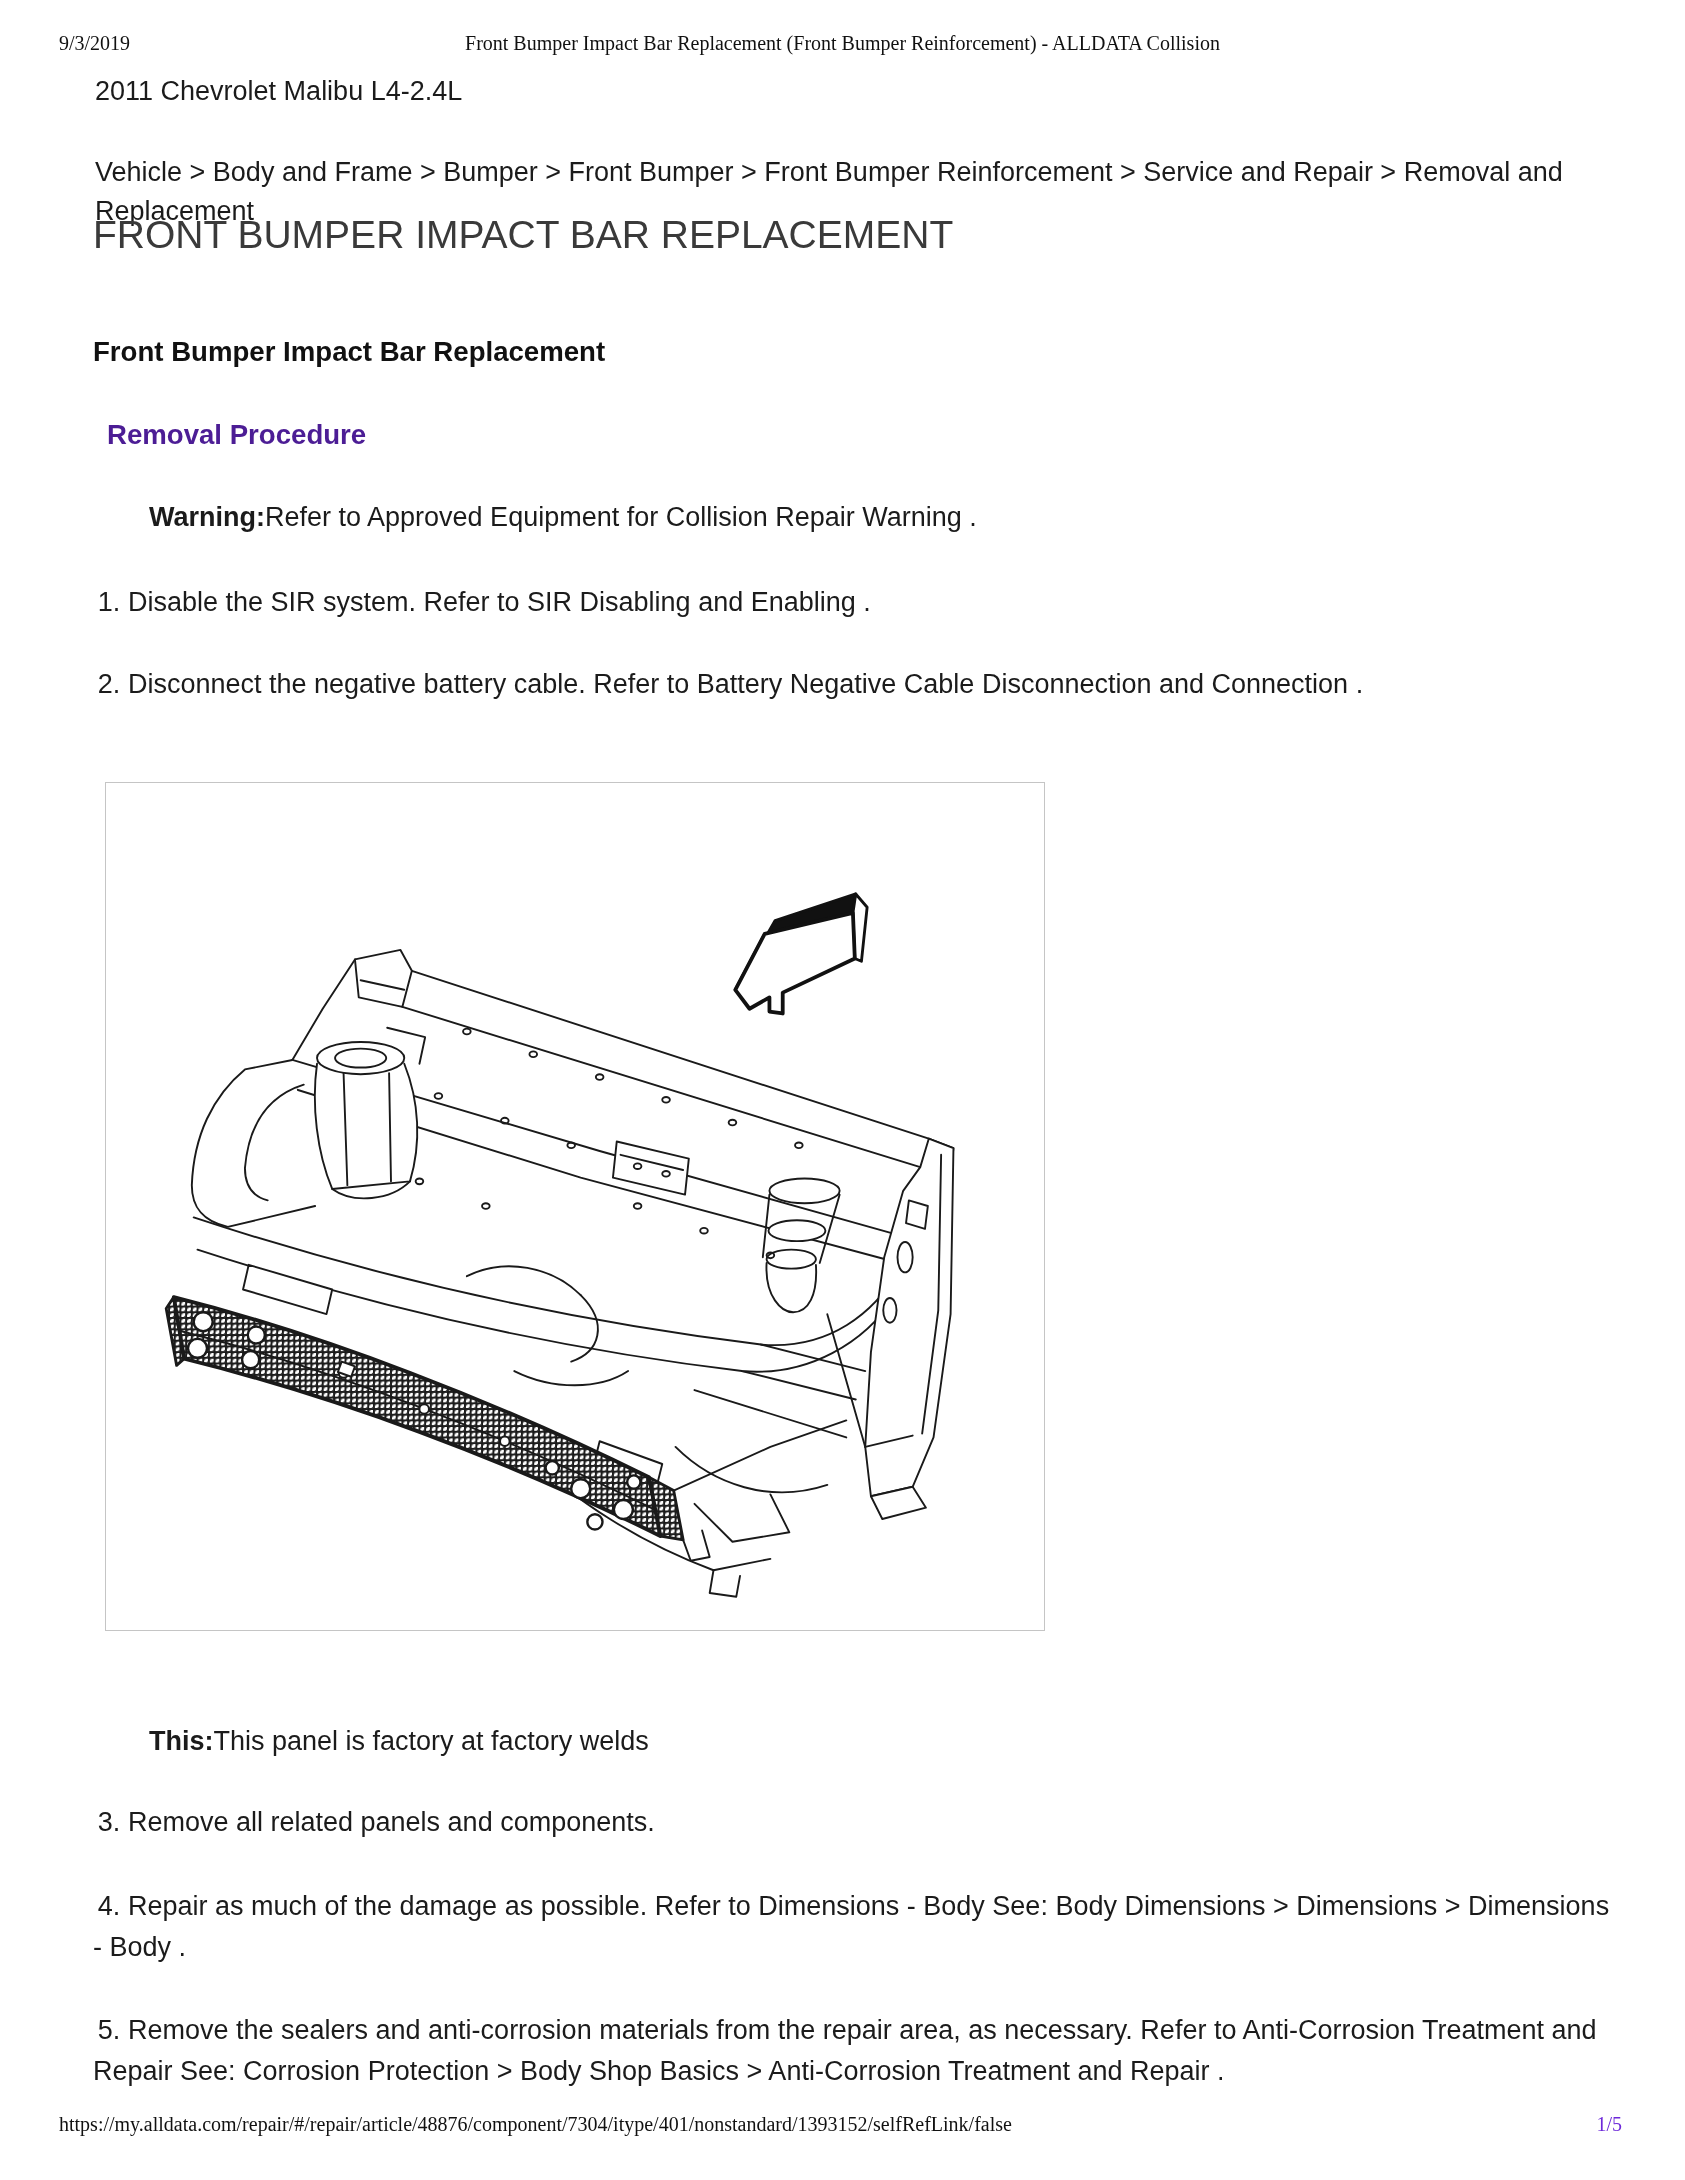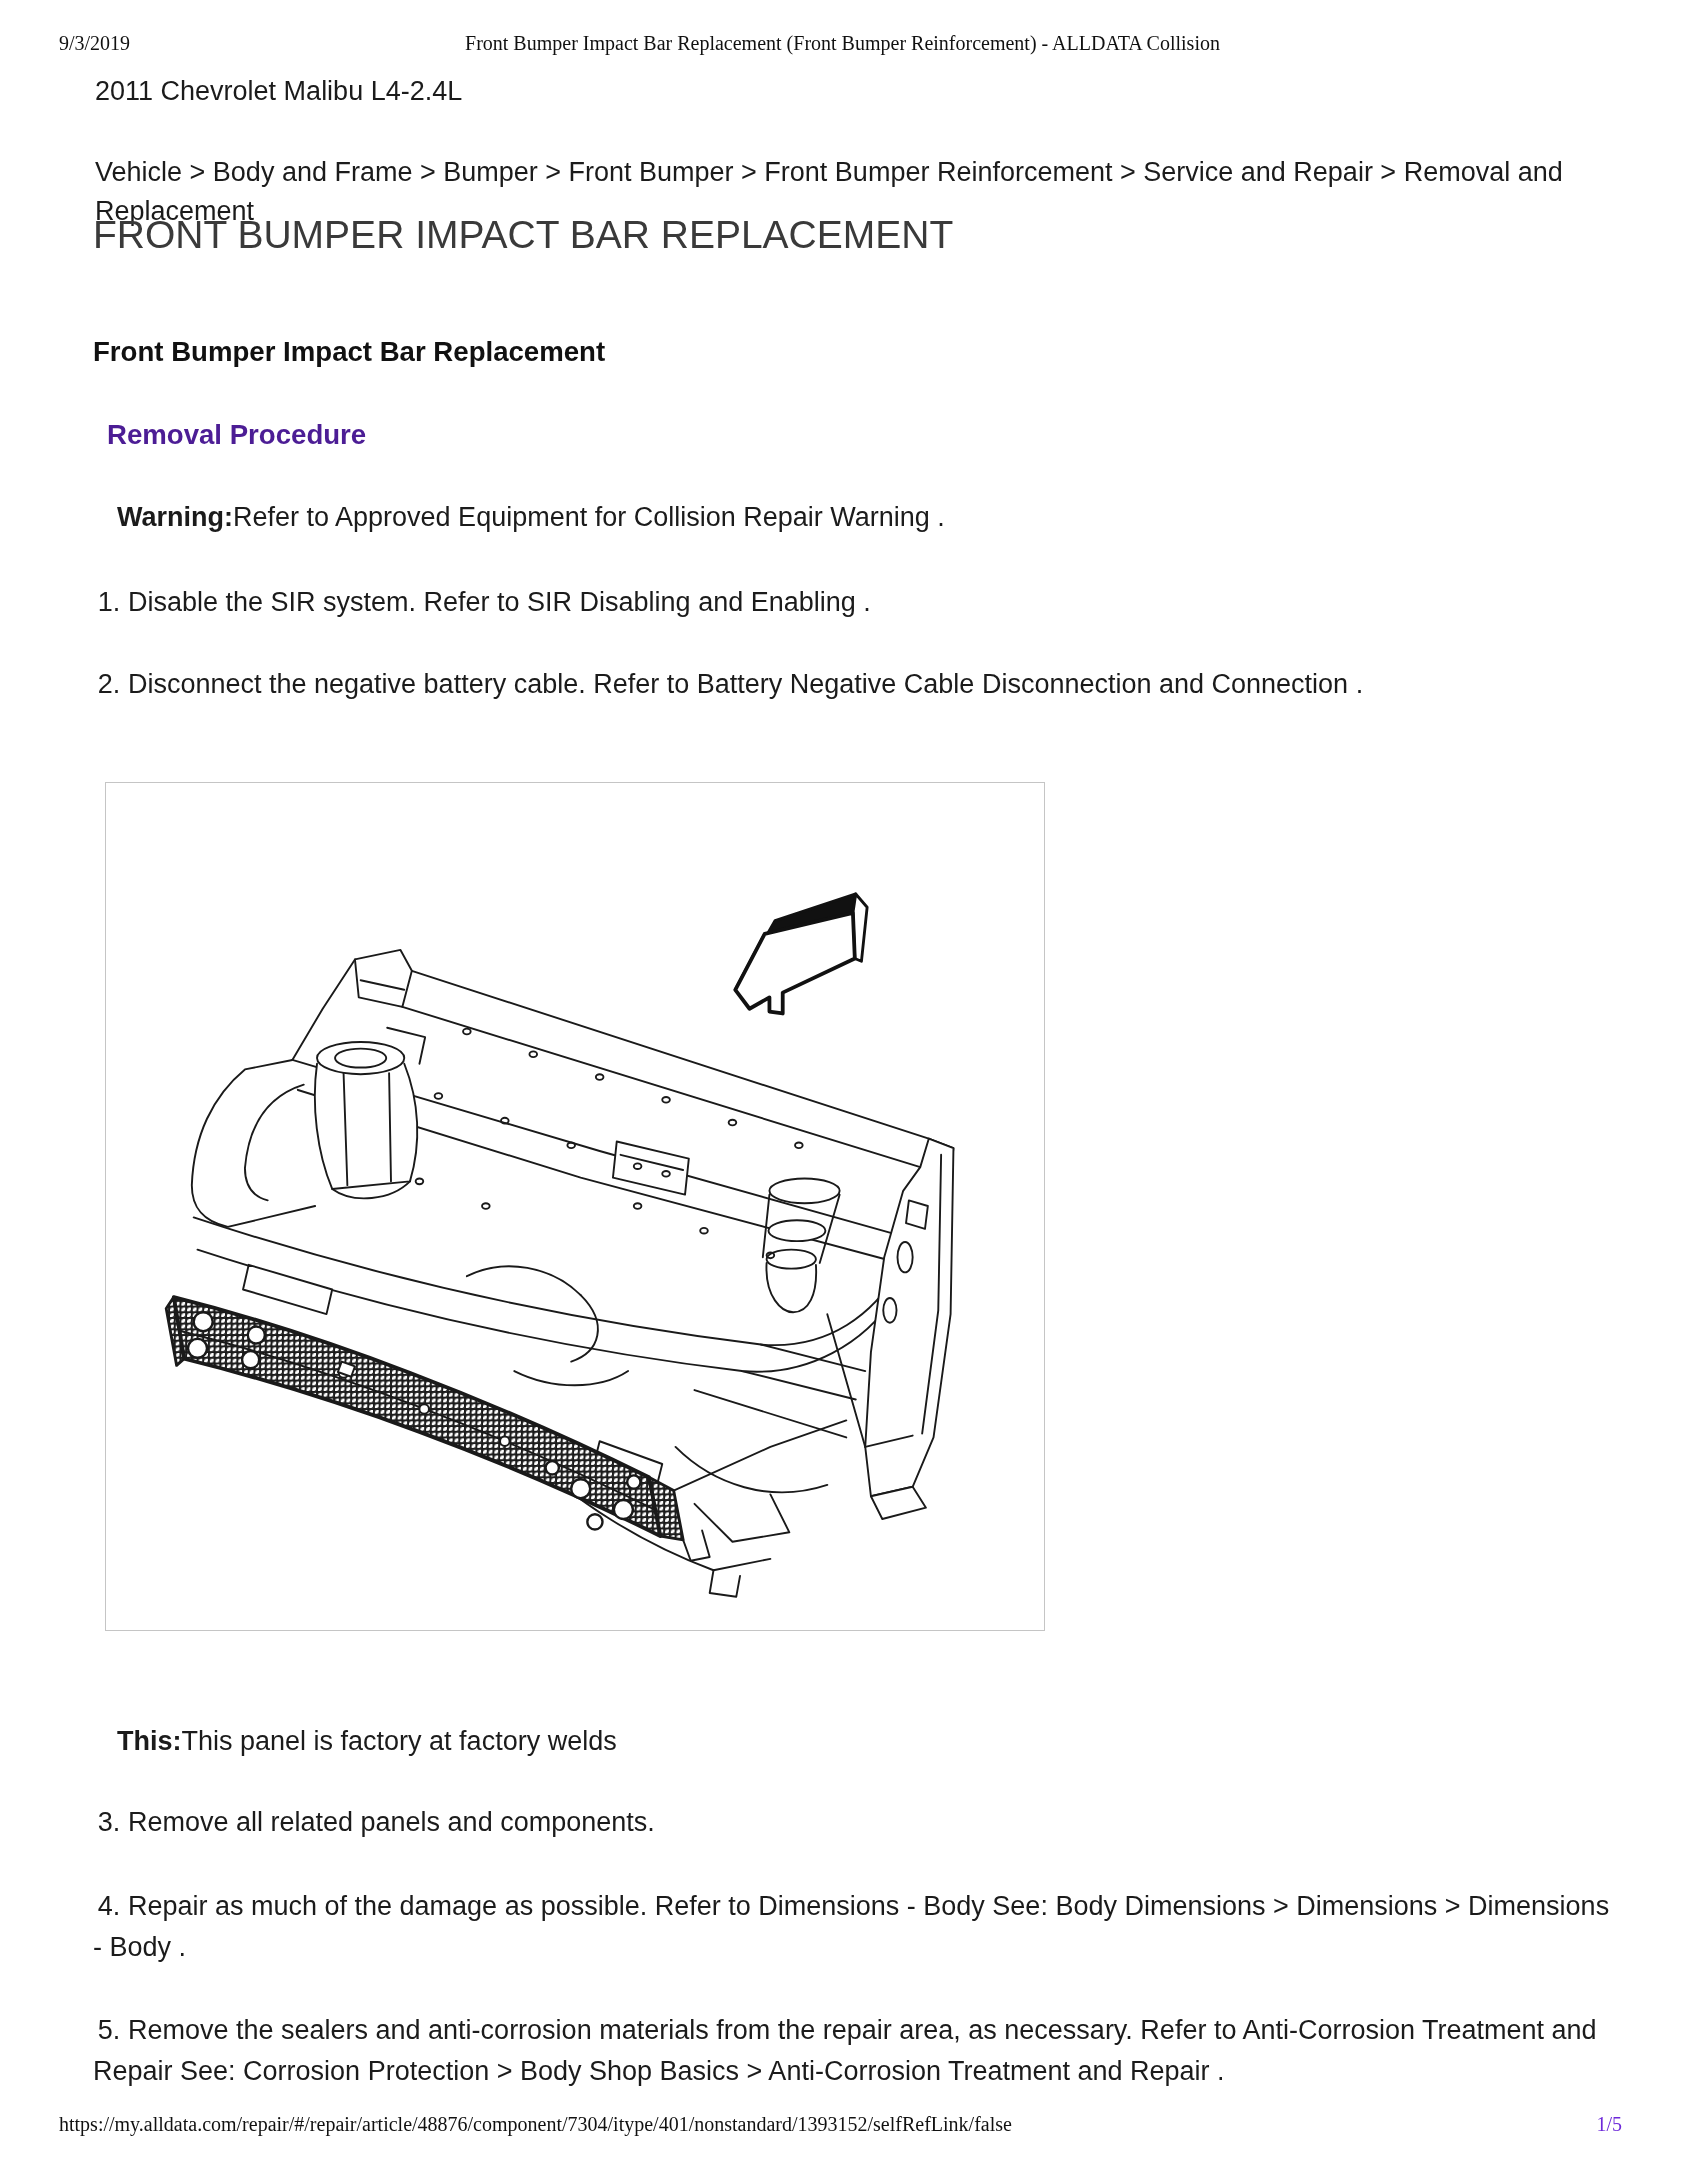--- a/index.html
+++ b/index.html
@@ -37,21 +37,21 @@
   .section-subtitle {
     position:absolute; left:93px; top:336px;
     font-size:27.6px; font-weight:bold; color:#111;
   }
   .procedure-heading {
     position:absolute; left:107px; top:419px;
     font-size:27.6px; font-weight:bold; color:#4c1d95;
   }
 
   .inline-note { position:absolute; font-size:27px; color:#1b1b1b; }
-  .inline-note .lbl { font-weight:bold; }
+  .inline-note .lbl { font-weight:bold;margin-left:32px; }
   .warning-note { left:117px; top:502px; }
   .factory-note { left:117px; top:1726px; }
 
   .step {
     position:absolute; left:93px; width:1522px;
     font-size:27px; line-height:41px; color:#1b1b1b;
     text-indent:4.8px;
   }
   .step .step-num { margin-right:7.6px; }
   .step-1 { top:582px; }

